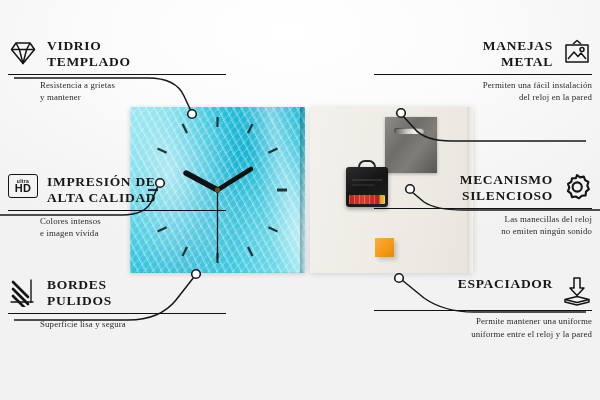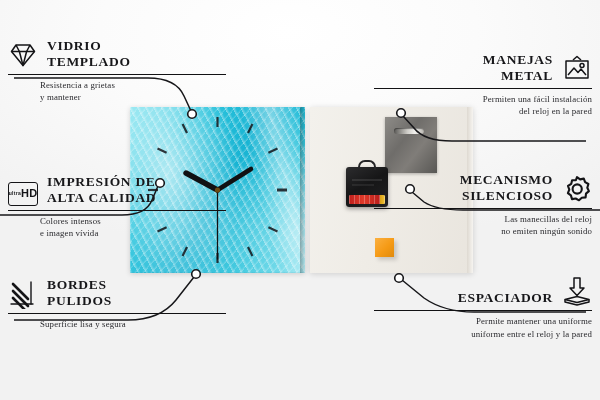--- a/index.html
+++ b/index.html
@@ -11,21 +11,21 @@
       linear-gradient(160deg,#fdfdfd 0%,#f4f4f4 55%,#eceaea 100%);
     position:relative;
   }
   .stage { position:absolute; inset:0; }
 
   
   .feature { position:absolute; width:218px; }
   .feature.left  { left:8px;  text-align:left; }
   .feature.right { right:8px; text-align:right; }
 
-  .f-head { display:flex; align-items:flex-end; gap:9px; }
+  .f-head { display:flex; align-items:flex-start; gap:9px; }
   .feature.right .f-head { flex-direction:row-reverse; }
 
   .f-title {
     font-family:"Liberation Serif", serif;
     font-size:13.5px; font-weight:700; color:#17171a;
     letter-spacing:.7px; line-height:1.17; text-transform:uppercase;
   }
   .rule { height:1.4px; background:#121214; margin-top:4px; width:100%; }
   .f-sub {
     font-family:"Liberation Serif", serif;
@@ -33,21 +33,21 @@
     letter-spacing:.15px;
     margin-left:32px;
   }
 
   .icon { width:30px; height:30px; flex:0 0 30px; display:block; }
   .icon svg { display:block; width:30px; height:30px; }
 
   
   .hd-badge {
     width:30px; height:24px; flex:0 0 30px; border:1.6px solid #141417;
-    border-radius:3px; display:flex; flex-direction:row;
+    border-radius:3px; display:flex; flex-direction:column;
     align-items:center; justify-content:center; line-height:1;
   }
   .hd-badge .u { font-size:5px; font-weight:700; letter-spacing:.3px; color:#141417;
                  font-family:"Liberation Sans", sans-serif; }
   .hd-badge .h { font-size:11px; font-weight:700; letter-spacing:.2px; color:#141417;
                  font-family:"Liberation Sans", sans-serif; margin-top:-1px;}
 
   
   .product { position:absolute; left:130px; top:107px; width:343px; height:166px; }
 
@@ -259,21 +259,21 @@
         <span>BORDES</span><br>
         <span>PULIDOS</span>
       </span>
     </div>
     <div class="rule"></div>
     <div class="f-sub">
       <span>Superficie lisa y segura</span>
     </div>
   </div>
 
-  <div class="feature right" style="top:52px">
+  <div class="feature right" style="top:38px">
     <div class="f-head">
       <span class="icon">
         <svg viewBox="0 0 30 30" fill="none" stroke="#141417" stroke-width="1.5" stroke-linejoin="round">
           <path d="M11,6 L15,2.5 L19,6"></path>
           <rect x="4" y="7" width="22" height="17"></rect>
           <path d="M6,21 L12,14 L16,18.5 L19,15 L24,21"></path>
           <circle cx="20" cy="11.5" r="2"></circle>
         </svg>
       </span>
       <span class="f-title">

